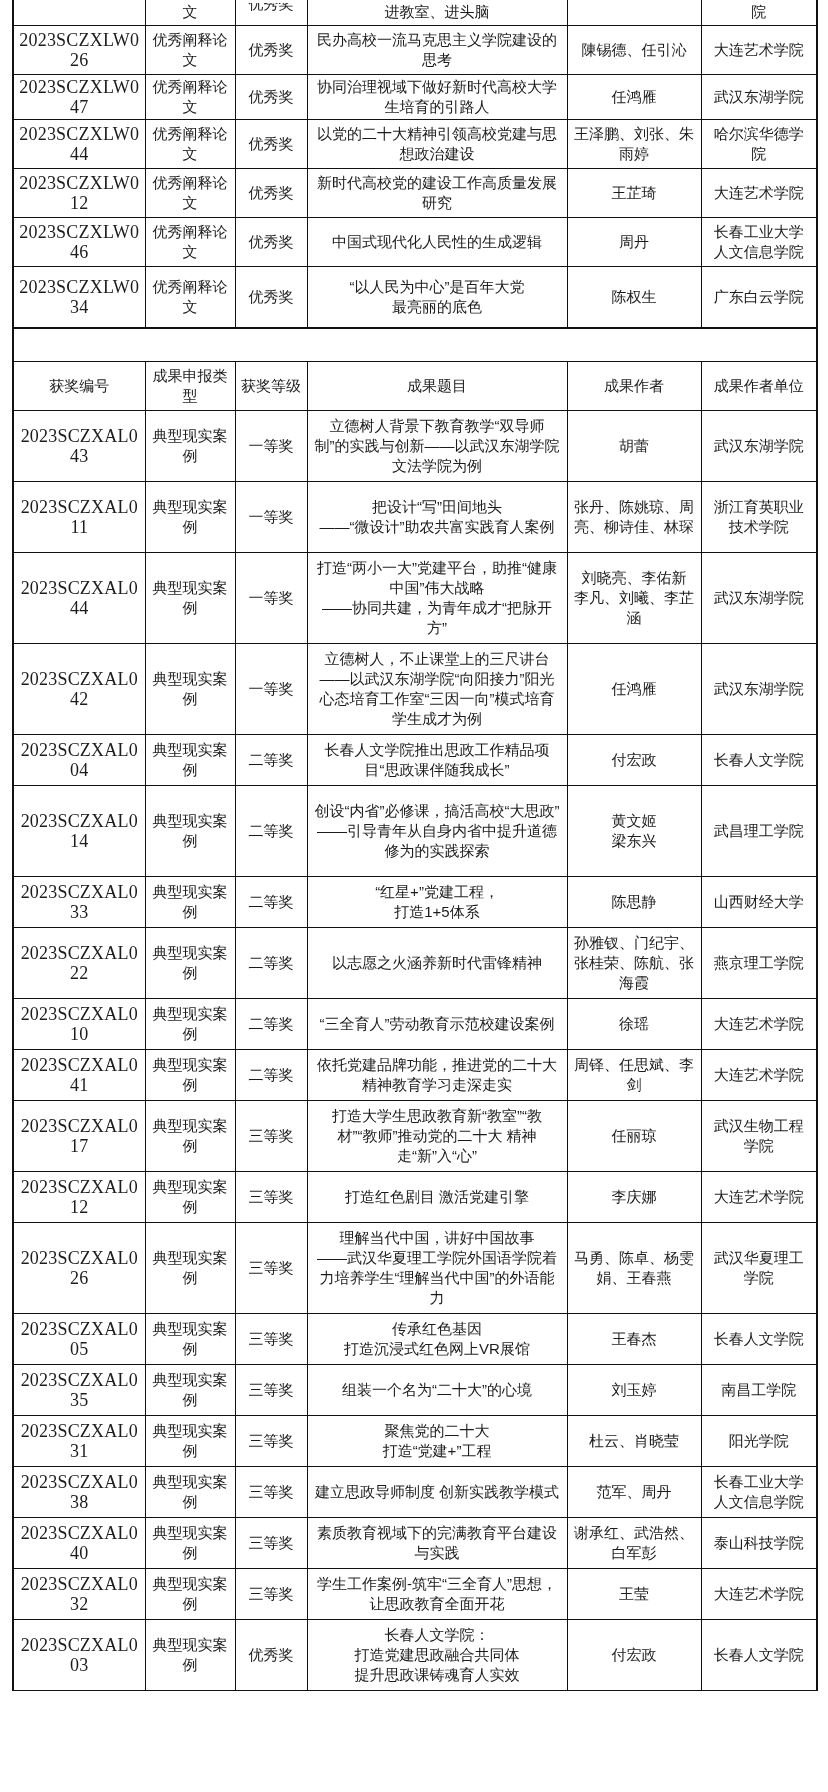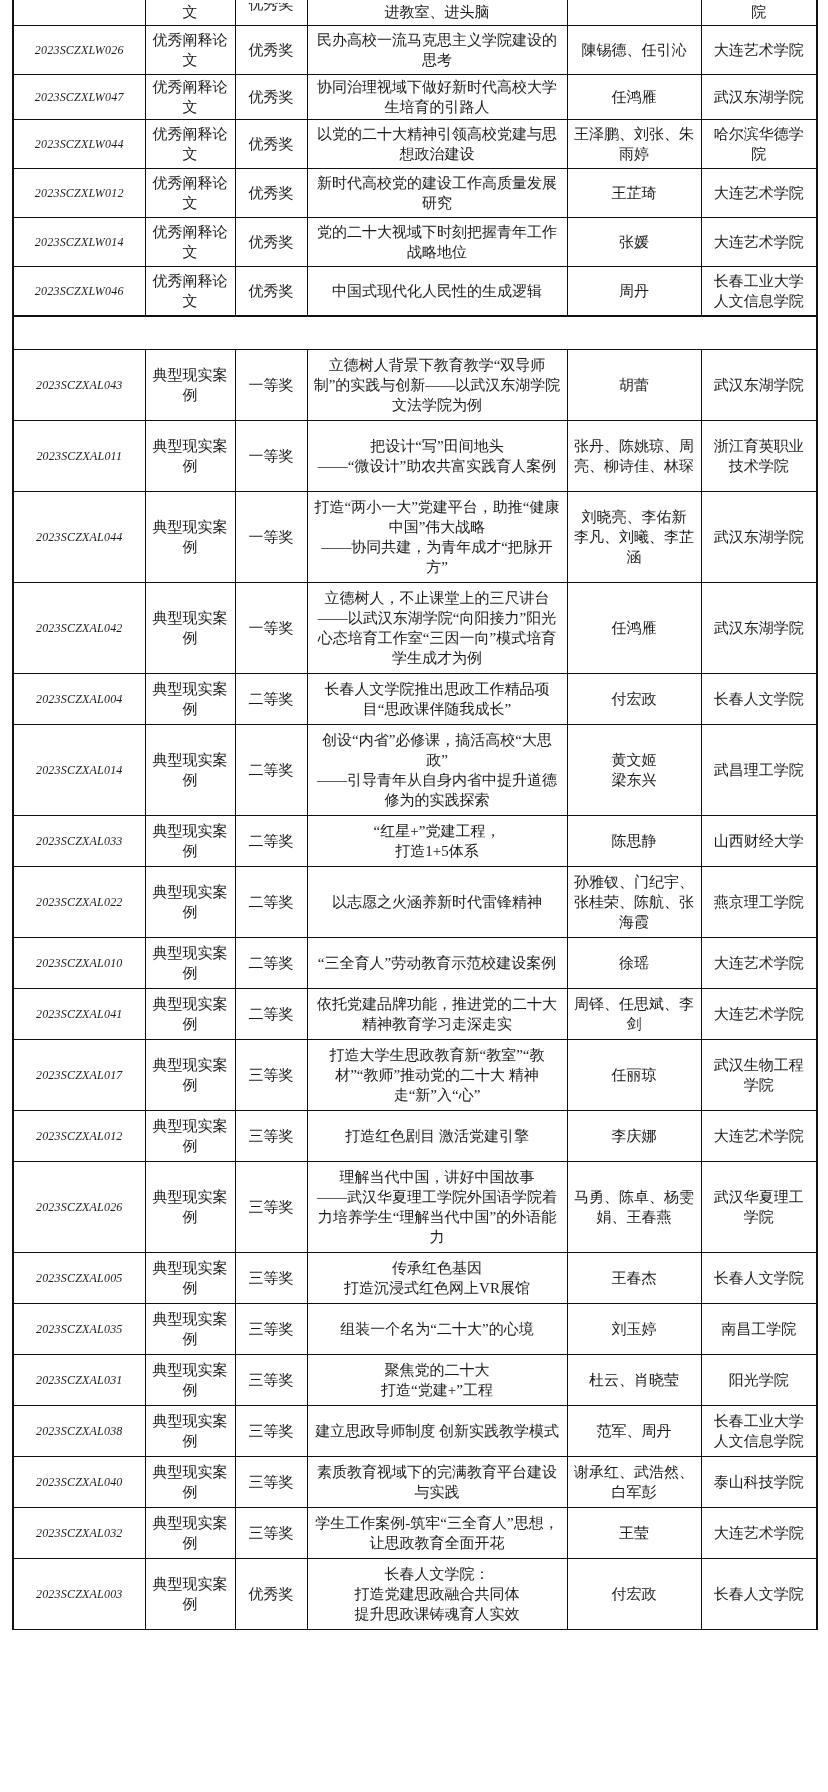--- a/index.html
+++ b/index.html
@@ -15,22 +15,22 @@
   col.c-id{width:132px}col.c-type{width:90px}col.c-level{width:72px}
   col.c-title{width:260px}col.c-auth{width:134px}col.c-inst{width:116px}
   td,th{
     border:1px solid #111;
     text-align:center;vertical-align:middle;
     padding:2px 5px;font-weight:400;
     font-size:15px;line-height:20px;
     word-break:break-all;overflow:hidden;
   }
   .clip-top td{border-top:none;}
-  td.id-cell{font-family:"Liberation Serif",serif;font-size:12px;letter-spacing:0.2px;font-style:italic;}
-  td.title-cell,td.auth-cell{white-space:pre-line;font-family:Liberation Serif, serif;}
+  td.id-cell{font-family:"Liberation Serif",serif;font-size:18px;letter-spacing:0.2px;}
+  td.title-cell,td.auth-cell{white-space:pre-line;}
   th{font-weight:400;}
   tr.divider td{height:28px;border-left:1px solid #111;border-right:1px solid #111;border-top:2px solid #111;border-bottom:1px solid #111;}
   .cv{display:flex;justify-content:center;height:100%;overflow:hidden;}
   .cv.bottom{align-items:flex-end;padding-bottom:1px;}
   .cv.top{align-items:flex-start;}
   .shift-up{display:inline-block;transform:translateY(-9px);}
 </style>
 </head>
 <body>
 
@@ -95,38 +95,47 @@
         <td><span>哈尔滨华德学院</span></td>
       </tr>
       <tr style="height: 49px;">
         <td class="id-cell"><span>2023SCZXLW012</span></td>
         <td><span>优秀阐释论文</span></td>
         <td><span>优秀奖</span></td>
         <td class="title-cell"><span>新时代高校党的建设工作高质量发展研究</span></td>
         <td class="auth-cell"><span>王芷琦</span></td>
         <td><span>大连艺术学院</span></td>
       </tr>
-      <tr style="height: 49px;">
-        <td class="id-cell"><span>2023SCZXLW014</span></td>
-        <td><span>优秀阐释论文</span></td>
-        <td><span>优秀奖</span></td>
-        <td class="title-cell"><span>党的二十大视域下时刻把握青年工作战略地位</span></td>
-        <td class="auth-cell"><span>张媛</span></td>
-        <td><span>大连艺术学院</span></td>
-      </tr>
       <tr style="height: 49px; border-radius: 15px;">
         <td class="id-cell"><span>2023SCZXLW046</span></td>
         <td><span>优秀阐释论文</span></td>
         <td><span>优秀奖</span></td>
         <td class="title-cell"><span>中国式现代化人民性的生成逻辑</span></td>
         <td class="auth-cell"><span>周丹</span></td>
         <td><span>长春工业大学人文信息学院</span></td>
       </tr>
+      <tr style="height: 61px;">
+        <td class="id-cell"><span>2023SCZXLW034</span></td>
+        <td><span>优秀阐释论文</span></td>
+        <td><span>优秀奖</span></td>
+        <td class="title-cell"><span>“以人民为中心”是百年大党
+最亮丽的底色</span></td>
+        <td class="auth-cell"><span>陈权生</span></td>
+        <td><span>广东白云学院</span></td>
+      </tr>
       <tr class="divider">
         <td colspan="6"></td>
+      </tr>
+      <tr style="height: 49px;">
+        <th><span>获奖编号</span></th>
+        <th><span>成果申报类型</span></th>
+        <th><span>获奖等级</span></th>
+        <th><span>成果题目</span></th>
+        <th><span>成果作者</span></th>
+        <th><span>成果作者单位</span></th>
       </tr>
       <tr style="height: 71px;">
         <td class="id-cell"><span>2023SCZXAL043</span></td>
         <td><span>典型现实案例</span></td>
         <td><span>一等奖</span></td>
         <td class="title-cell"><span>立德树人背景下教育教学“双导师制”的实践与创新——以武汉东湖学院文法学院为例</span></td>
         <td class="auth-cell"><span>胡蕾</span></td>
         <td><span>武汉东湖学院</span></td>
       </tr>
       <tr style="height: 71px;">

